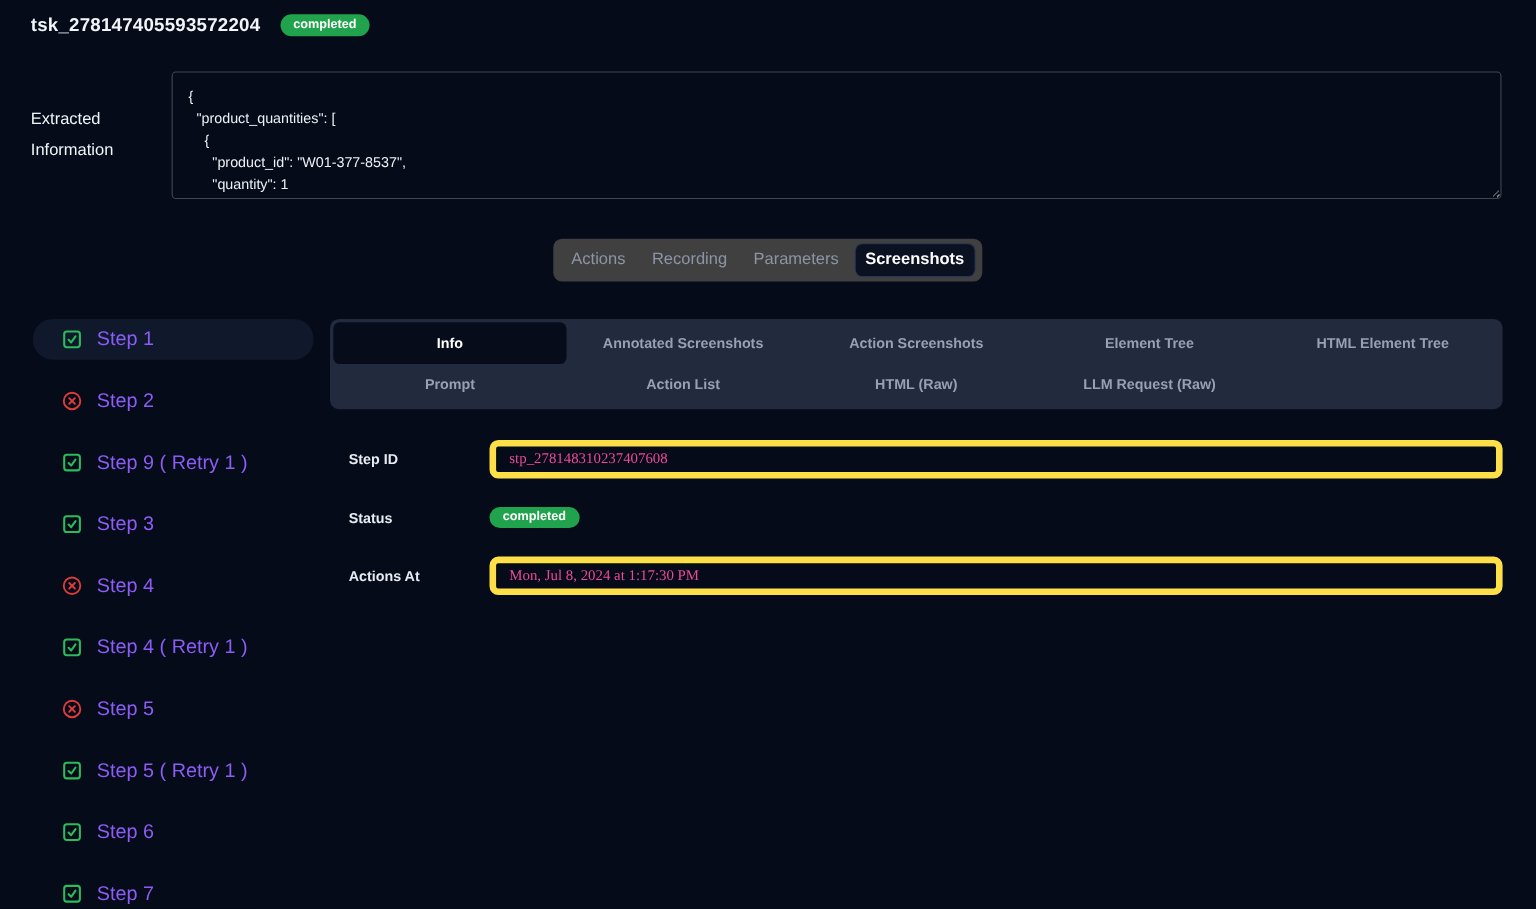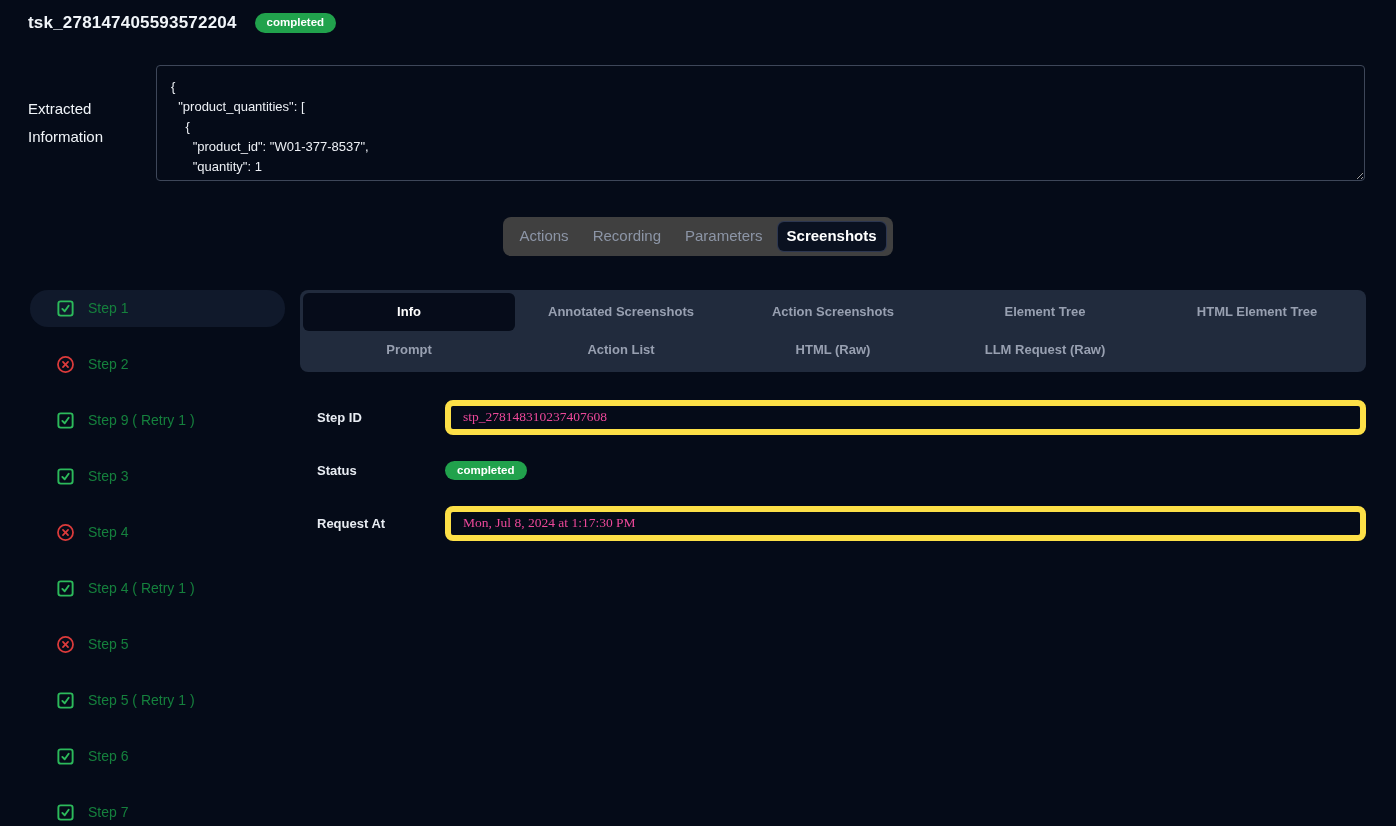--- a/index.html
+++ b/index.html
@@ -58,21 +58,21 @@
   
   .content { display: flex; margin-top: 34px; padding: 0 30px; align-items: flex-start; }
   .sidebar { width: 255px; flex: 0 0 255px; margin-right: 15px; }
   .step-item {
     display: flex; align-items: center; gap: 13px;
     height: 37px; padding: 0 0 0 26px; margin-bottom: 19px;
     border-radius: 18px; cursor: pointer;
   }
   .step-item.selected { background: #10192b; }
   .step-item .step-icon { width: 19px; height: 19px; flex: 0 0 19px; display: block; }
-  .step-label { font-size: 14px; color: #15803d; }
+  .step-label { font-size: 18px; color: #8b5cf6; }
   
   .panel { flex: 1; min-width: 0; }
   .subtabs {
     display: grid; grid-template-columns: repeat(5, 1fr);
     background: #212b3d; border-radius: 8px; padding: 3px;
   }
   .subtab {
     border: none; background: transparent; cursor: pointer;
     font-family: inherit;
     color: #98a0b1; font-size: 13px; font-weight: 600;
@@ -218,18 +218,18 @@
           <div class="field-label">Step ID</div>
           <input class="field-input" type="text" value="stp_278148310237407608" style="">
         </div>
         <div class="field-row">
           <div class="field-label">Status</div>
           <div class="field-badge-wrap">
             <span class="badge">completed</span>
           </div>
         </div>
         <div class="field-row">
-          <div class="field-label">Request At</div>
+          <div class="field-label">Actions At</div>
           <input class="field-input" type="text" value="Mon, Jul 8, 2024 at 1:17:30 PM" style="">
         </div>
       </div>
   </div>
 </div>
 
 </body></html>

